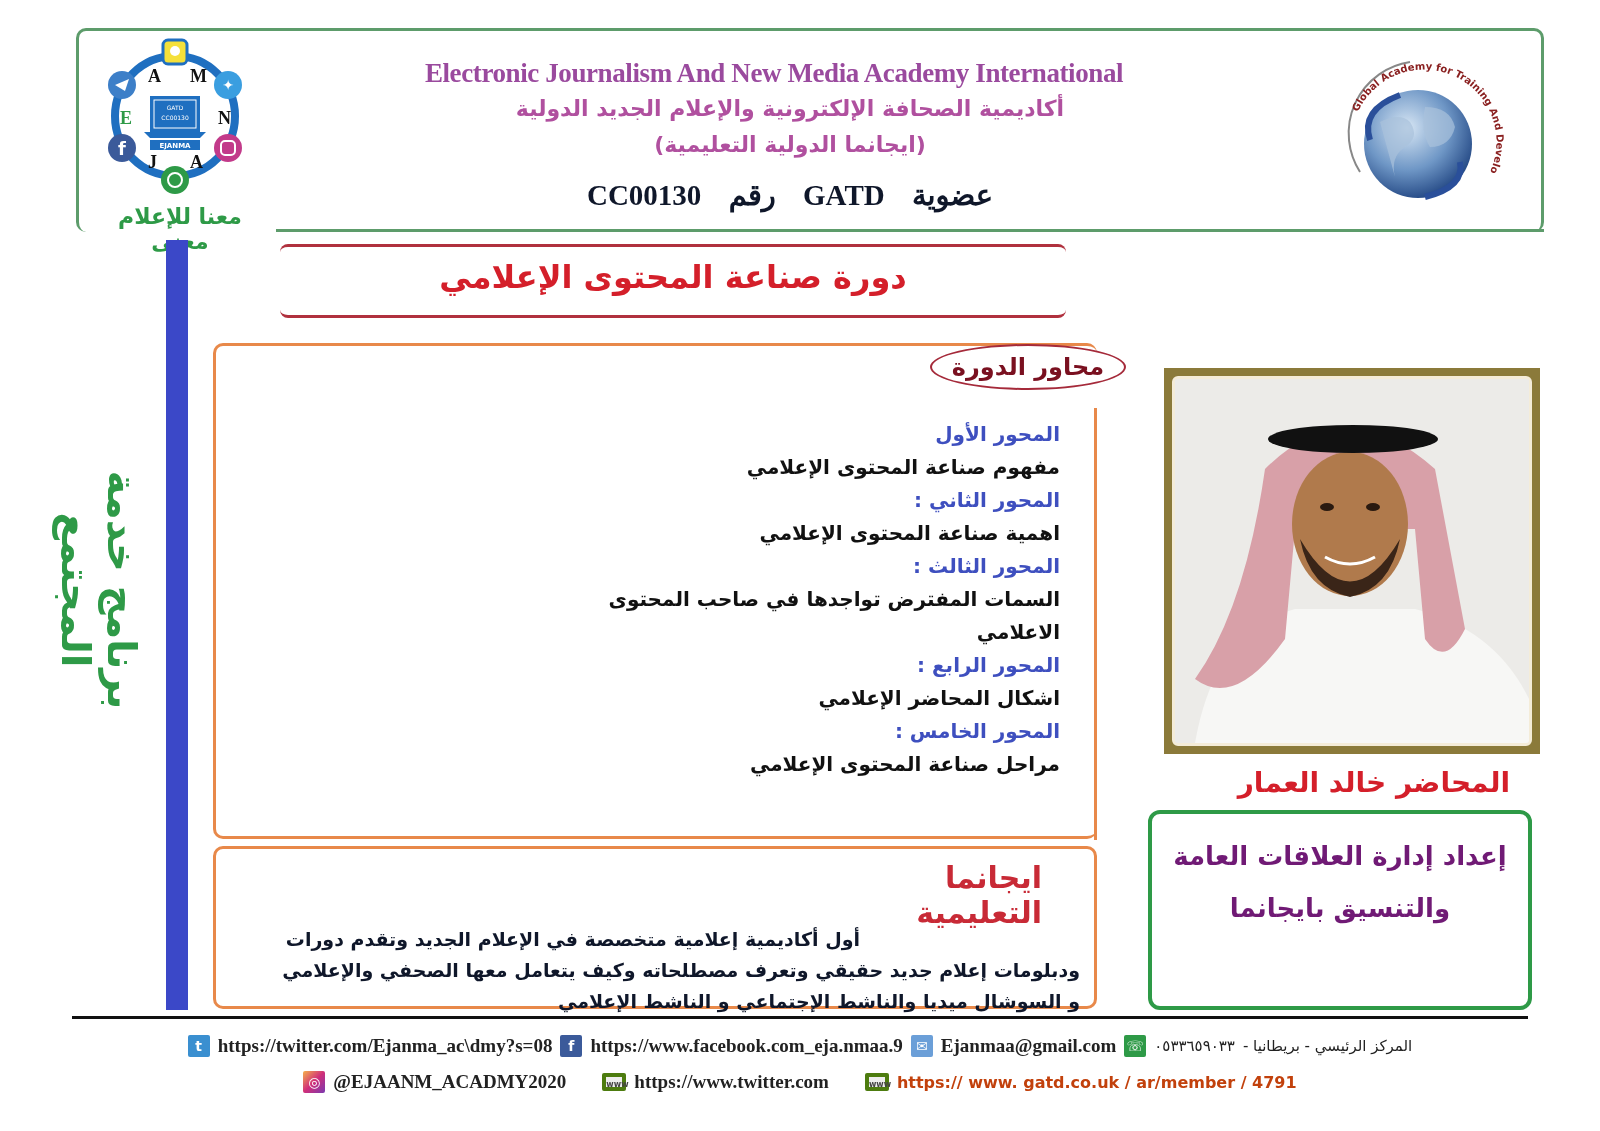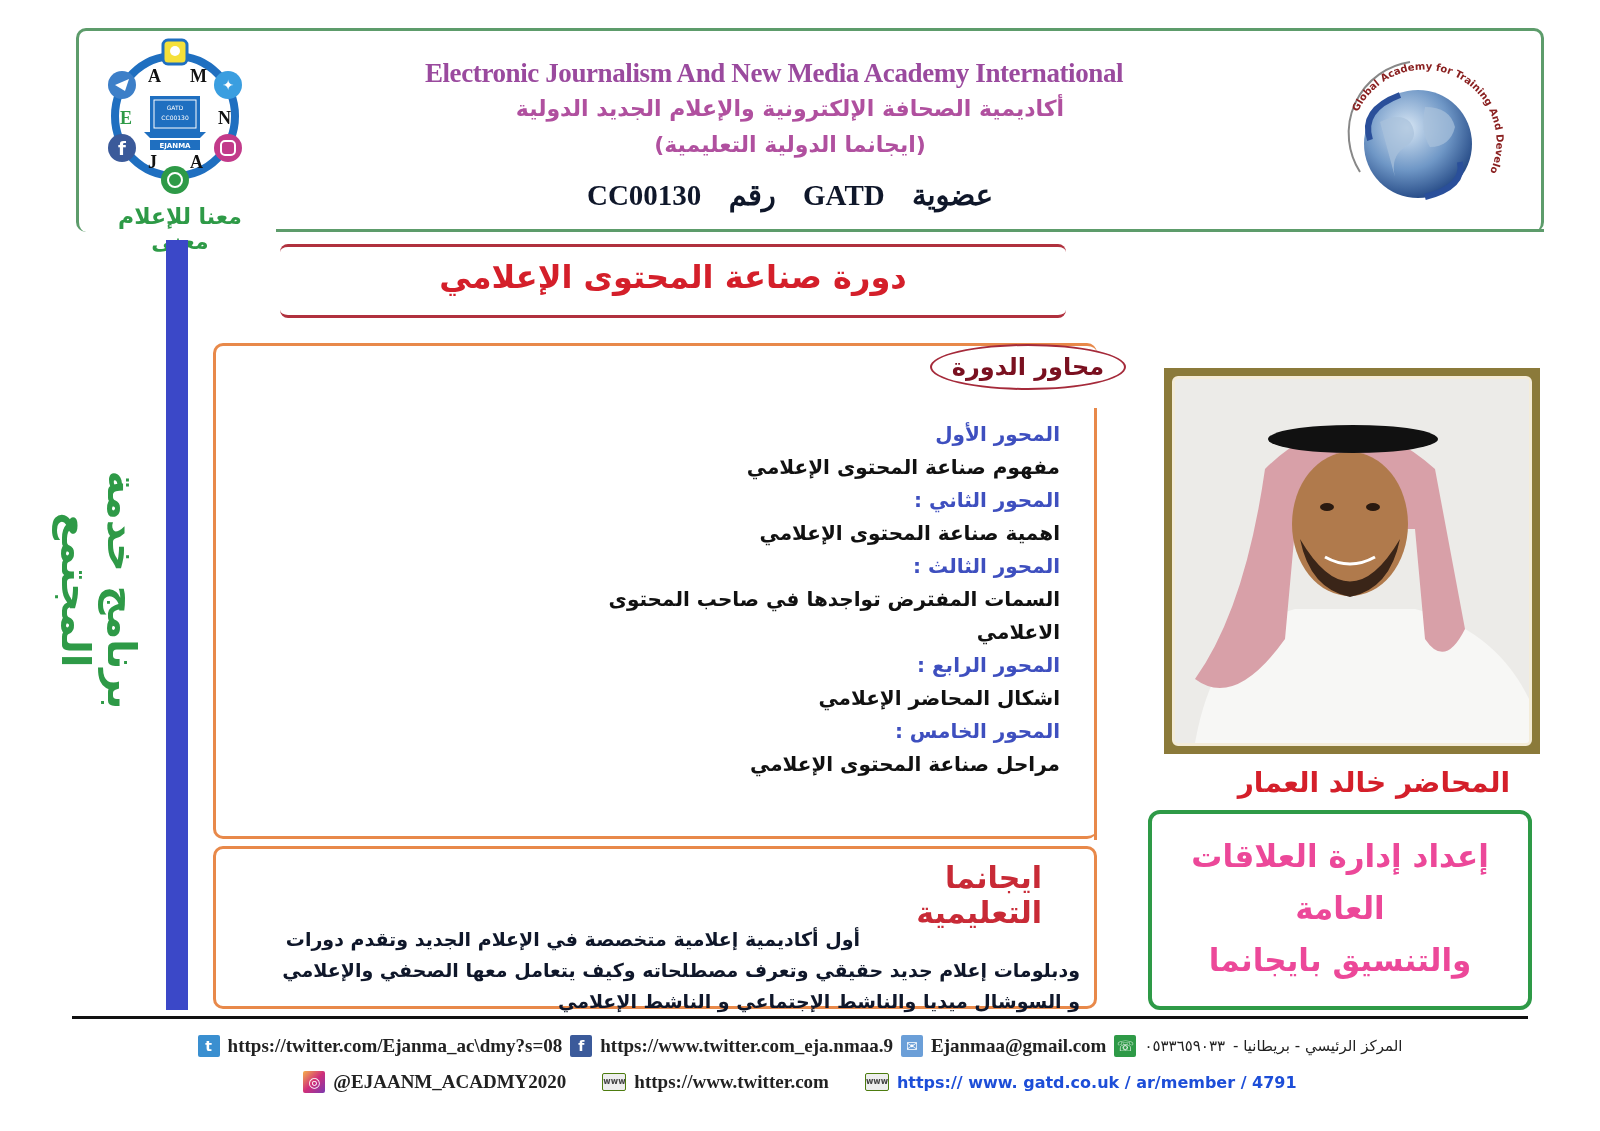--- a/index.html
+++ b/index.html
@@ -97,21 +97,21 @@
   .instructor-name {
     left: 1130px; top: 766px; width: 380px; text-align: right;
     color: #d41f2a; font-weight: bold; font-size: 28px; direction: rtl;
   }
   .role-box {
     left: 1148px; top: 810px; width: 384px; height: 200px;
     border: 4px solid #2e9a47; border-radius: 12px;
   }
   .role-text {
     left: 1148px; top: 830px; width: 384px; text-align: center;
-    color: #ec4899; font-weight: bold; font-size: 31px; line-height: 52px; direction: rtl;
+    color: #701a75; font-weight: bold; font-size: 26px; line-height: 52px; direction: rtl;
   }
 
   
   .about-box {
     left: 213px; top: 846px; width: 884px; height: 163px;
     border: 3px solid #e8894a; border-radius: 10px;
   }
   .about-title {
     left: 862px; top: 860px; width: 180px; text-align: right;
     color: #c82a36; font-weight: bold; font-size: 30px; direction: rtl;
@@ -133,23 +133,23 @@
   .f-icon {
     display: inline-block; width: 22px; height: 22px; border-radius: 2px;
     color: #fff; font-size: 14px; text-align: center; line-height: 22px;
     font-family: "DejaVu Sans", sans-serif; font-weight: bold;
   }
   .ic-tw { background: #3a8fd0; }
   .ic-fb { background: #3b5a9a; }
   .ic-mail { background: #6b9fd8; }
   .ic-wa { background: #2e9a47; }
   .ic-ig { background: linear-gradient(135deg,#f6b04a,#d02f7a,#7a3ab0); }
-  .ic-www { background: #eee; color: #444; border: 1px solid #4d7c0f; font-size: 8px; width: 24px; height: 18px; line-height: 16px; }
+  .ic-www { background: #eee; color: #444; border: 4px solid #4d7c0f; font-size: 8px; width: 24px; height: 18px; line-height: 16px; }
   .ar-small { direction: rtl; font-family: "DejaVu Sans", sans-serif; font-size: 15px; font-weight: normal; }
-  .gatd-url { font-family: "DejaVu Sans", sans-serif; font-size: 16px; font-weight: bold; color: #1d4ed8; }
+  .gatd-url { font-family: "DejaVu Sans", sans-serif; font-size: 16px; font-weight: bold; color: #c2410c; }
 </style>
 </head>
 <body>
 
 <div class="abs header-frame"></div>
 <div class="abs header-bottom-line"></div>
 
 <div class="abs logo-left">
   <svg width="150" height="160" viewBox="0 0 150 160">
     <circle cx="75" cy="78" r="60" fill="#ffffff" stroke="#1f6fc0" stroke-width="8"></circle>
@@ -274,21 +274,21 @@
   <div class="about-line1">أول أكاديمية إعلامية متخصصة في الإعلام الجديد وتقدم دورات</div>
   <div>ودبلومات إعلام جديد حقيقي وتعرف مصطلحاته وكيف يتعامل معها الصحفي والإعلامي</div>
   <div>و السوشال ميديا والناشط الإجتماعي و  الناشط الإعلامي</div>
 </div>
 
 <div class="abs footer-line"></div>
 <div class="abs footer-row">
   <span class="f-icon ic-tw">t</span>
   <span>https://twitter.com/Ejanma_ac\dmy?s=08</span>
   <span class="f-icon ic-fb">f</span>
-  <span>https://www.twitter.com_eja.nmaa.9</span>
+  <span>https://www.facebook.com_eja.nmaa.9</span>
   <span class="f-icon ic-mail">✉</span>
   <span>Ejanmaa@gmail.com</span>
   <span class="f-icon ic-wa">☏</span>
   <span class="ar-small">٠٥٣٣٦٥٩٠٣٣</span>
   <span class="ar-small">المركز الرئيسي - بريطانيا -</span>
 </div>
 <div class="abs footer-row footer-row2">
   <span class="f-icon ic-ig">◎</span>
   <span>@EJAANM_ACADMY2020</span>
   <span style="width:20px"></span>

